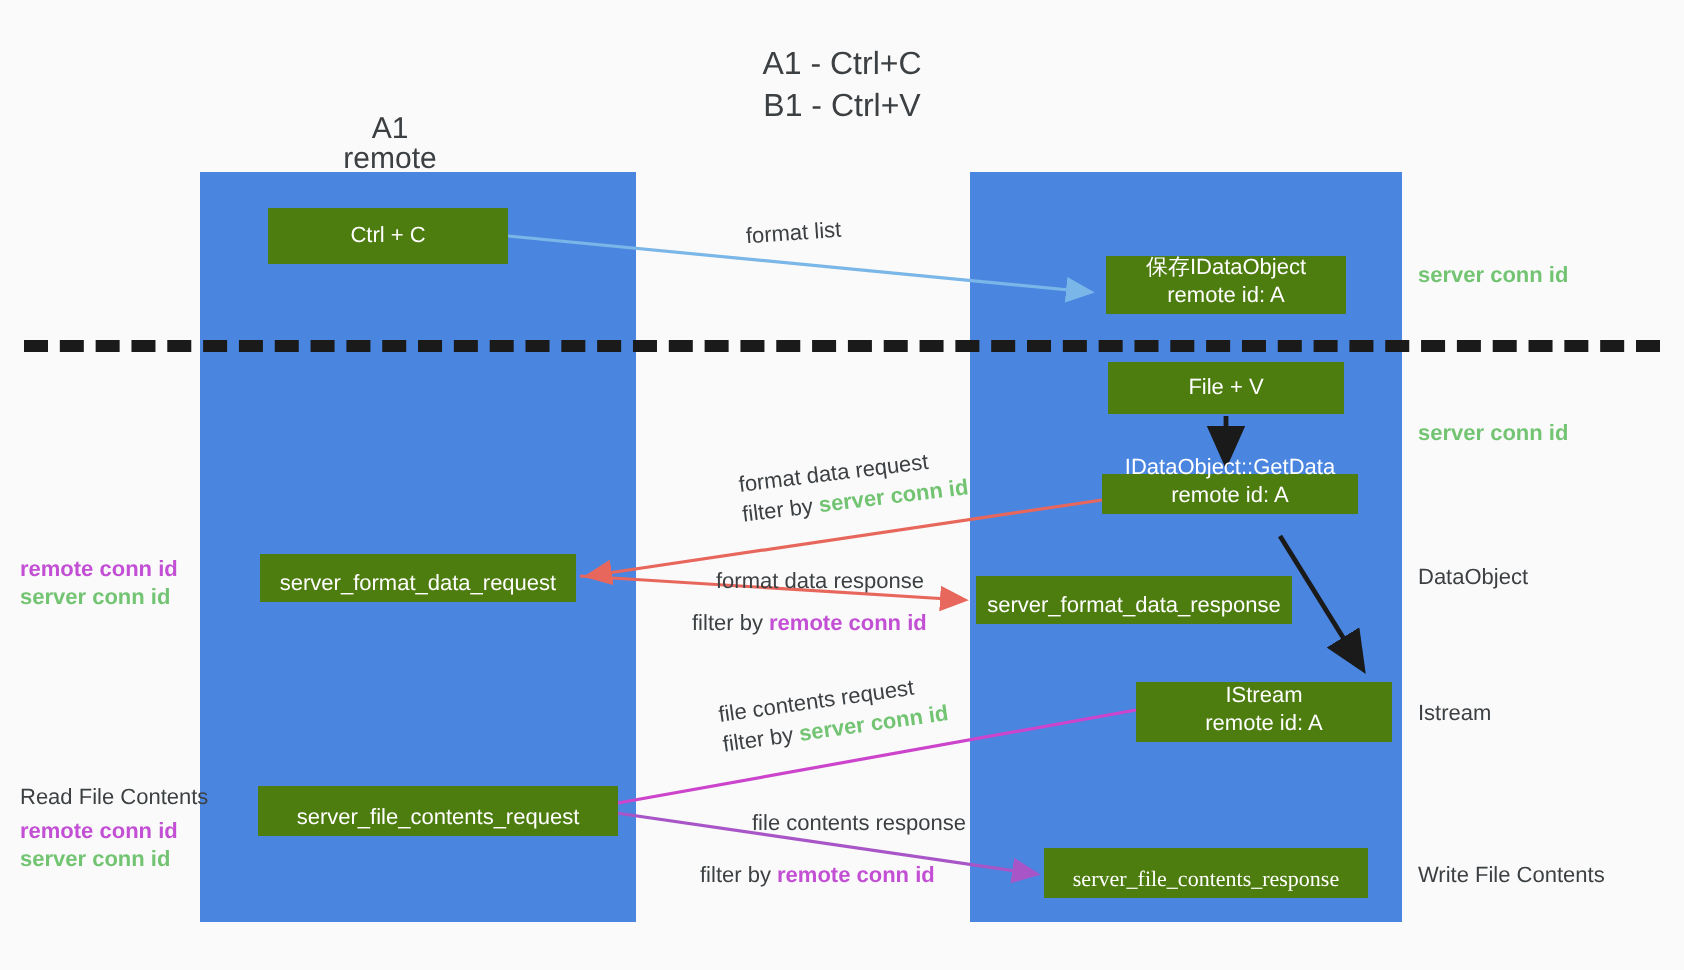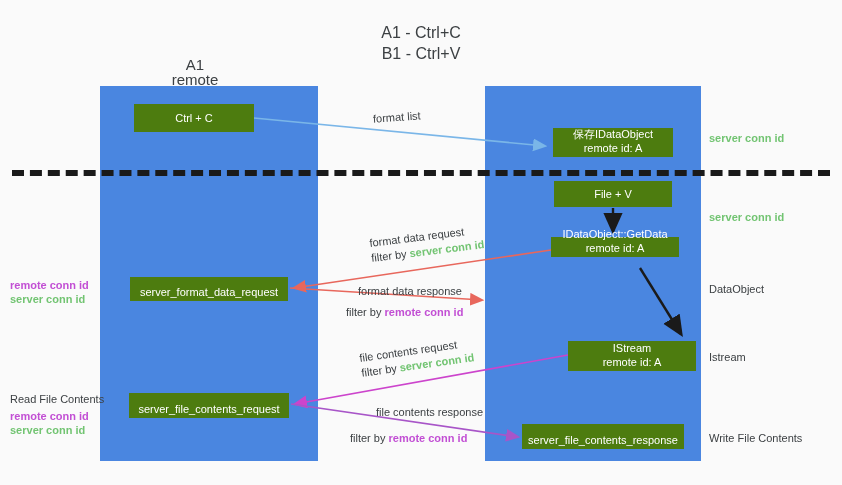--- a/index.html
+++ b/index.html
@@ -77,22 +77,22 @@
   .node-box.green { background: #4d7c0f; }
   .node-box.orange { background: #4d7c0f; justify-content: flex-end; }
 
   #box-ctrl-c  { left: 134px; top: 104px; width: 120px; height: 28px; }
   #box-ctrl-v  { left: 554px; top: 181px; width: 118px; height: 26px; }
   #box-idataobject-save { left: 553px; top: 128px; width: 120px; height: 29px; }
   #box-getdata { left: 551px; top: 237px; width: 128px; height: 20px; }
   #box-istream { left: 568px; top: 341px; width: 128px; height: 30px; }
   #box-server-format-data-request  { left: 130px; top: 277px; width: 158px; height: 24px; }
   #box-server-format-data-response { left: 488px; top: 288px; width: 158px; height: 24px; }
-  #box-server-file-contents-request  { left: 129px; top: 393px; width: 160px; height: 25px; }
-  #box-server-file-contents-response { left: 522px; top: 424px; width: 162px; height: 25px; }
+  #box-server-file-contents-request  { left: 129px; top: 393px; width: 180px; height: 25px; }
+  #box-server-file-contents-response { left: 522px; top: 424px; width: 162px; height: 25px; font-family: Liberation Serif, serif; }
 
   
   .side-label {
     position: absolute;
     font-size: 11px;
     line-height: 14px;
   }
   .conn-remote { color: #c24fd4; font-weight: bold; }
   .conn-server { color: #72c472; font-weight: bold; }
   .plain-dark  { color: #3c4043; }
@@ -209,20 +209,23 @@
 
   <div class="node-box orange" id="box-istream">
     <span>IStream</span>
     <span>remote id: A</span>
   </div>
 
   <div class="node-box orange" id="box-server-format-data-request">
     <span>server_format_data_request</span>
   </div>
 
+  <div class="node-box orange" id="box-server-format-data-response">
+    <span>server_format_data_response</span>
+  </div>
 
   <div class="node-box orange" id="box-server-file-contents-request">
     <span>server_file_contents_request</span>
   </div>
 
   <div class="node-box orange" id="box-server-file-contents-response">
     <span>server_file_contents_response</span>
   </div>
 
   <div class="edge-label" id="edge-format-list">

